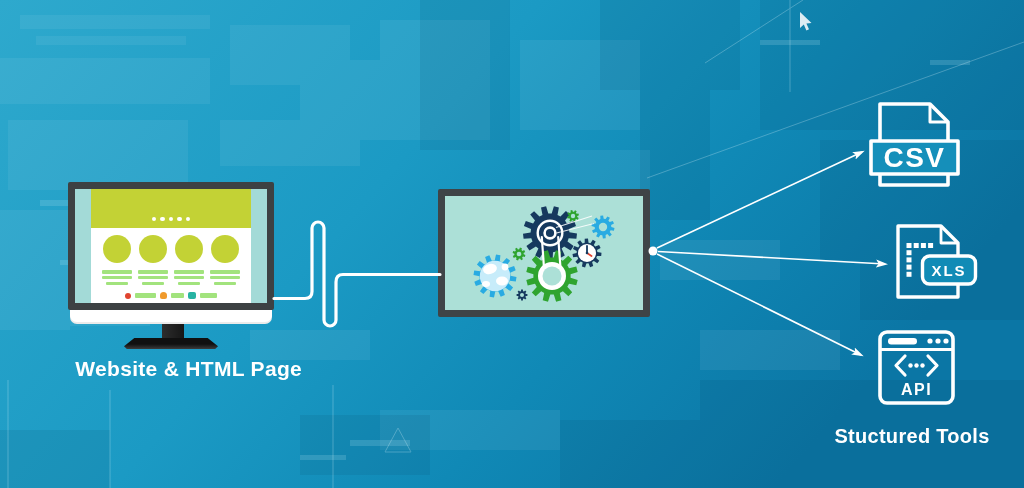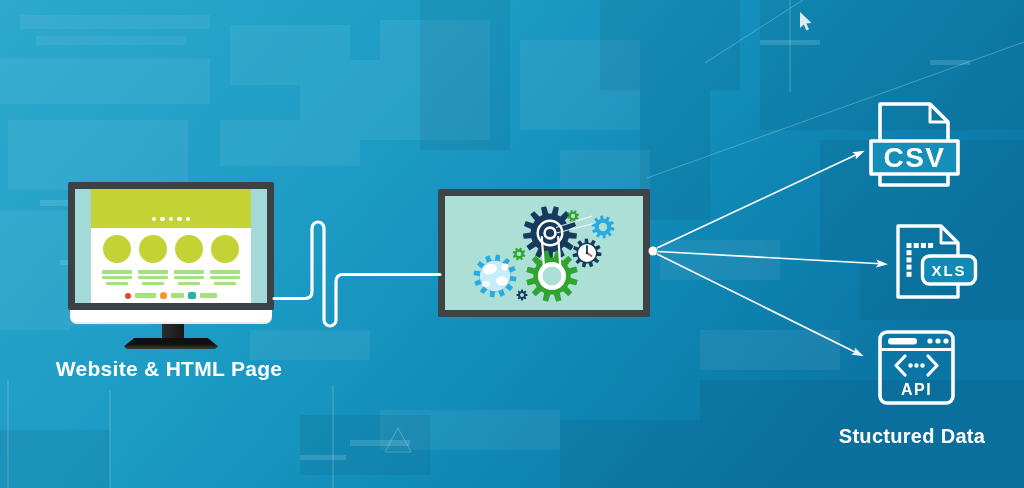--- a/index.html
+++ b/index.html
@@ -4,21 +4,21 @@
 <style>
   html,body{margin:0;padding:0;background:#0b76a5;}
   .stage{
     position:relative;width:1024px;height:488px;overflow:hidden;
     font-family:"Liberation Sans",sans-serif;background:#1b98c1;
   }
   .stage svg{position:absolute;left:0;top:0;pointer-events:none;}
 
   
   .label{position:absolute;color:#fff;font-weight:700;text-align:center;letter-spacing:.3px;}
-  .label-website{left:36px;top:357px;width:266px;font-size:21px;}
+  .label-website{left:36px;top:357px;width:266px;font-size:21px;text-align:right;}
   .label-scraper{left:438px;top:340px;width:212px;font-size:20px;}
   .label-outputs{left:800px;top:425px;width:224px;font-size:20px;}
 
   
   .bezel{position:absolute;left:68px;top:182px;width:206px;height:128px;
          background:#3d4143;padding:7px;box-sizing:border-box;border-radius:2px;}
   .screen{position:relative;width:100%;height:100%;background:#a3dad7;overflow:hidden;}
   .page{position:absolute;left:16px;right:16px;top:0;bottom:0;background:#fff;
         display:flex;flex-direction:column;}
   .page-header{height:39px;background:#c3d235;display:flex;align-items:flex-end;
@@ -254,14 +254,14 @@
         <g fill="#ffffff" stroke="none">
           <circle cx="910.5" cy="365.5" r="2.2"></circle>
             <circle cx="916.5" cy="365.5" r="2.2"></circle>
             <circle cx="922.5" cy="365.5" r="2.2"></circle>
         </g>
       </g>
       <text x="916.5" y="395" text-anchor="middle" fill="#ffffff" stroke="none" font-family="Liberation Sans, sans-serif" font-size="16" font-weight="bold" letter-spacing="1.5">API</text>
     </g>
   </svg>
 
-  <div class="label label-outputs">Stuctured Data</div>
+  <div class="label label-outputs">Stuctured Tools</div>
 </div>
 
 </body></html>

